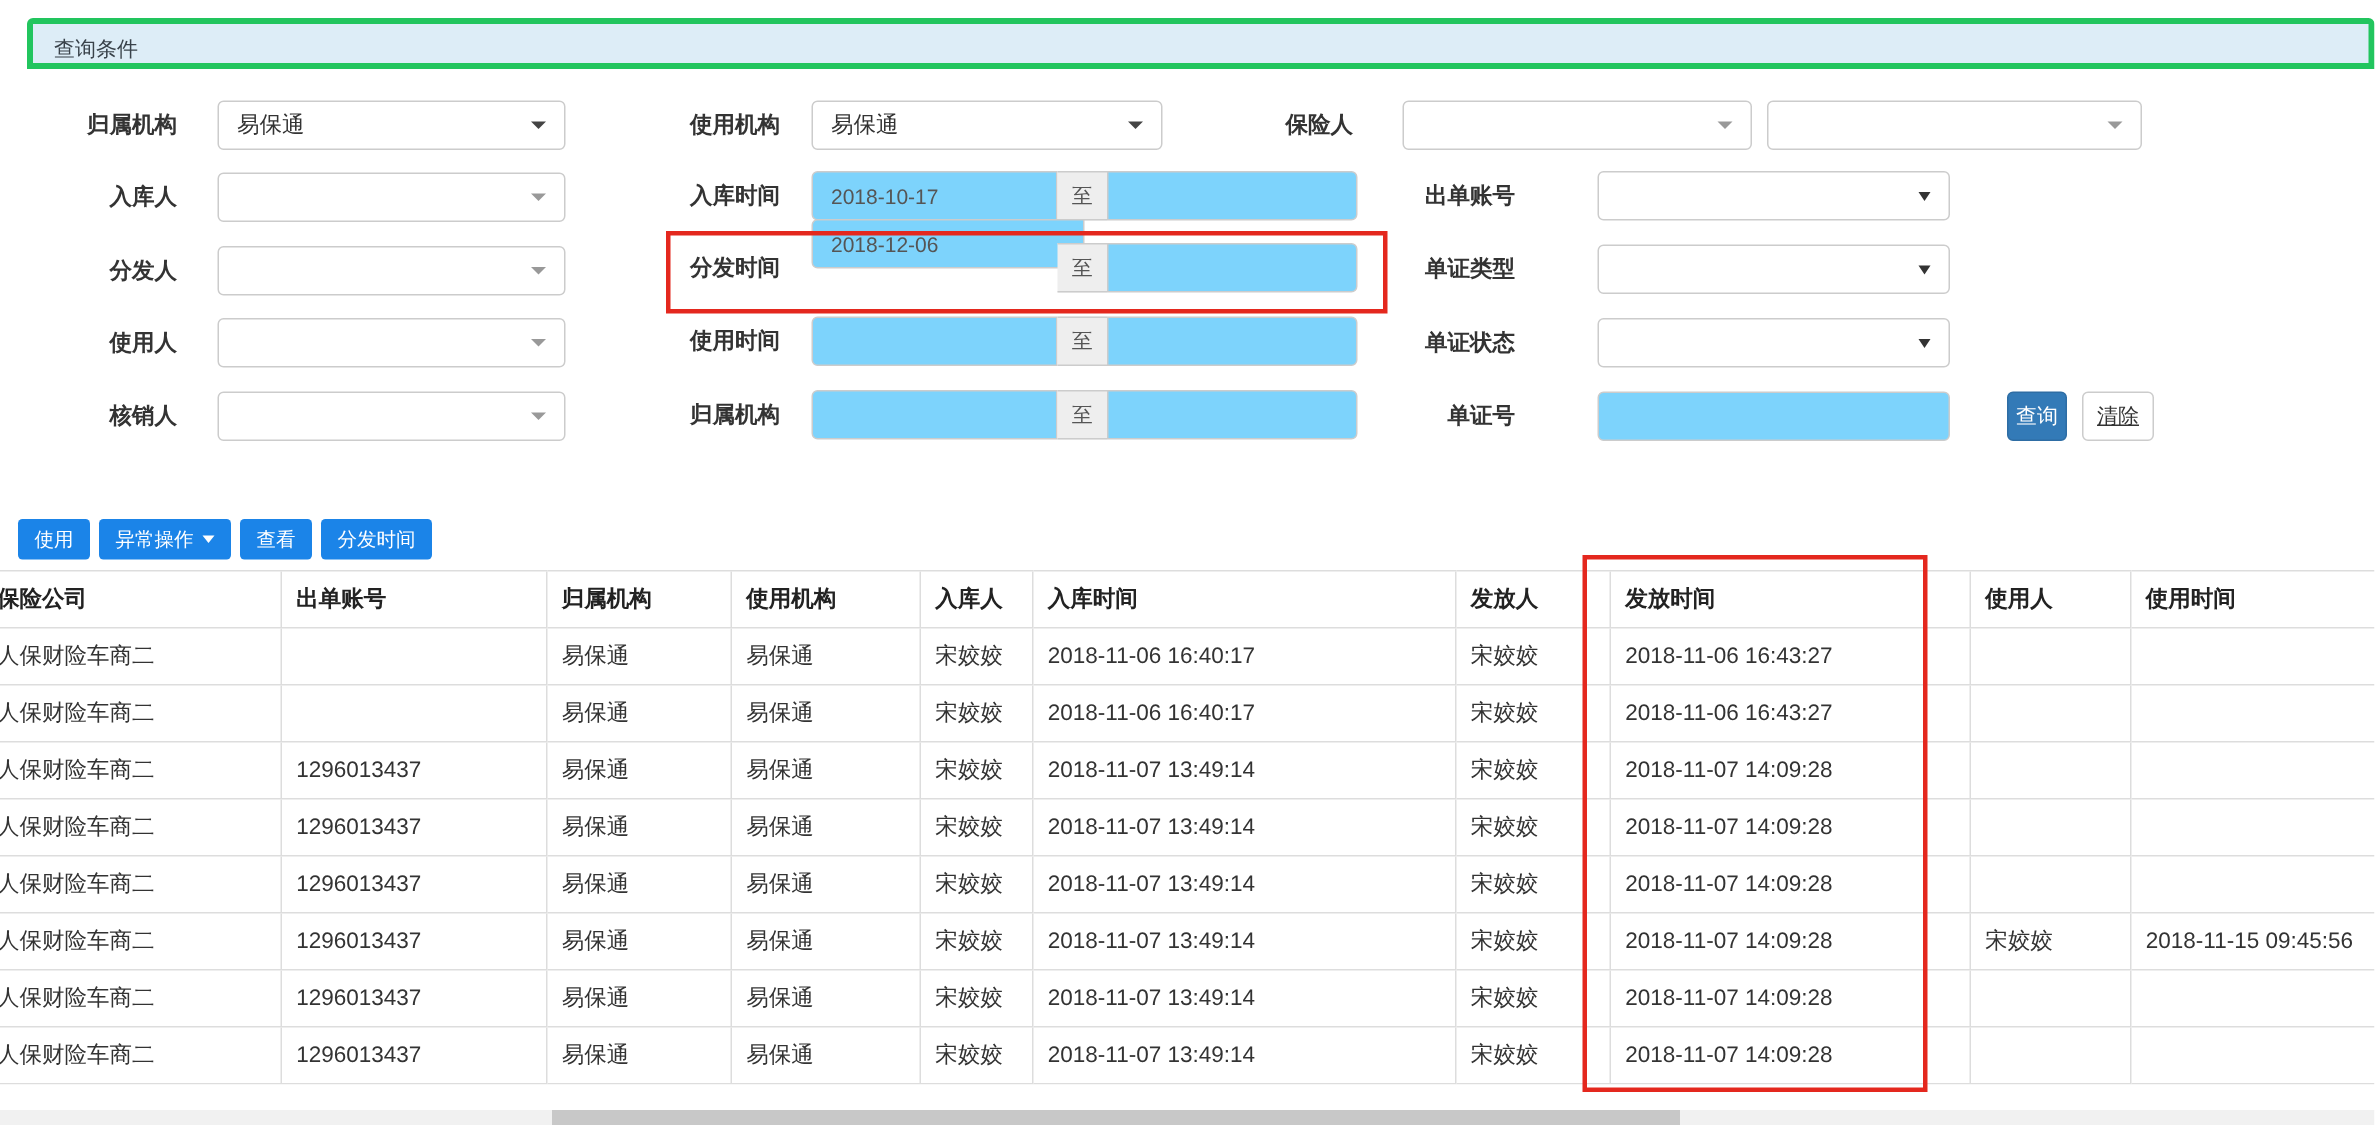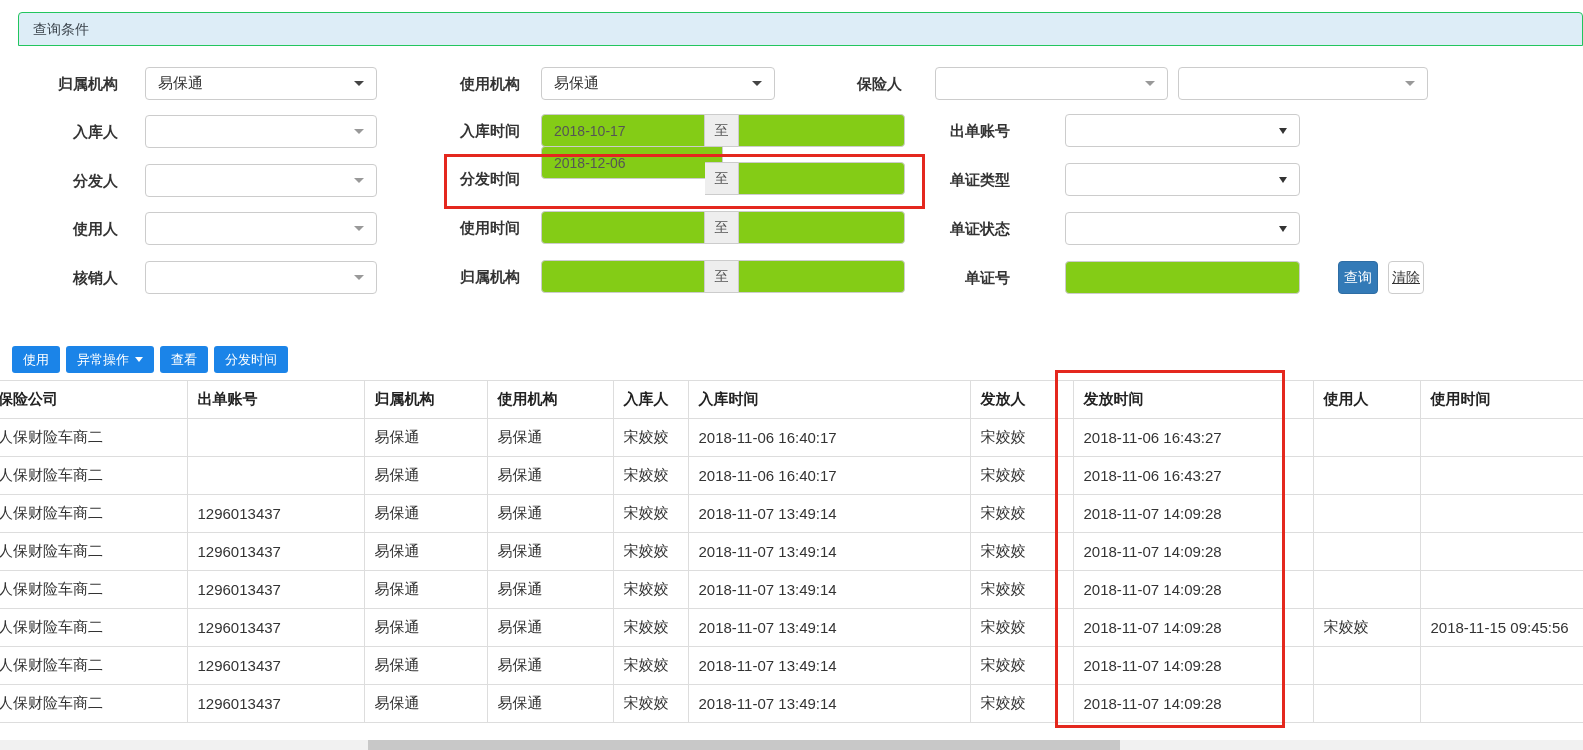--- a/index.html
+++ b/index.html
@@ -8,33 +8,33 @@
     --c-toolbar:#1b84e8;
     --c-red:#e4281e;
   }
   *{box-sizing:border-box;margin:0;padding:0;}
   html,body{width:1583px;height:750px;overflow:hidden;background:#fff;
     font-family:"Liberation Sans","DejaVu Sans",sans-serif;}
   #app{position:relative;width:1583px;height:750px;background:#fff;}
 
   
   .panel-header{position:absolute;left:18px;top:12px;width:1565px;height:34px;
-    background:var(--c-header-bg);border:1px solid #22c55e;border-radius:4px 4px 0 0;
+    background:var(--c-header-bg);border:4px solid #22c55e;border-radius:4px 4px 0 0;
     font-size:14px;color:#39424a;line-height:32px;padding-left:14px;}
   .flabel{position:absolute;font-weight:bold;font-size:15px;color:#333;
     text-align:right;line-height:33px;white-space:nowrap;}
   .sel{position:absolute;height:33px;border:1px solid #ccc;border-radius:4px;
     background:#fff;display:flex;align-items:center;padding:0 12px;cursor:pointer;}
   .sel .val{font-size:15px;color:#333;flex:1;white-space:nowrap;overflow:hidden;}
   .caret{width:0;height:0;border-left:5px solid transparent;border-right:5px solid transparent;
     border-top:5px solid #999;flex:none;}
   .caret.dark{border-top-color:#444;}
   .caret.native{border-left-width:4px;border-right-width:4px;border-top:6px solid #333;}
   .dinput{position:absolute;height:33px;border:1px solid #ccc;border-radius:4px;
-    background:#84cc16;padding:0 12px;font-size:14px;color:#555;outline:none;}
+    background:#7dd3fc;padding:0 12px;font-size:14px;color:#555;outline:none;}
   .dinput.grp-l{border-radius:4px 0 0 4px;}
   .dinput.grp-r{border-radius:0 4px 4px 0;}
   .addon{position:absolute;width:33px;height:33px;background:#eee;
     border:1px solid #ccc;border-left:none;border-right:none;text-align:center;
     line-height:31px;font-size:14px;color:#555;}
   .btn{position:absolute;height:33px;border-radius:4px;font-size:14px;cursor:pointer;
     font-family:inherit;}
   .btn-primary{background:var(--c-primary);color:#fff;border:1px solid #2e6da4;}
   .btn-default{background:#fff;color:#333;border:1px solid #ccc;}
 
@@ -144,21 +144,21 @@
     <span class="val"></span>
     <span class="caret"></span>
   </div>
   <label class="flabel" style="left:420px;top:260px;width:100px;">归属机构</label>
   <input class="dinput grp-l" style="left: 541px; top: 260px; width: 164px;" value="">
   <span class="addon" style="left:705px;top:260px;">至</span>
   <input class="dinput grp-r" style="left: 738px; top: 260px; width: 167px;" value="">
   <label class="flabel" style="left:890px;top:261px;width:120px;">单证号</label>
   <input class="dinput" style="left: 1065px; top: 261px; width: 235px;" value="">
   <button class="btn btn-primary" style="left:1338px;top:261px;width:40px;">查询</button>
-  <button class="btn btn-default" style="left:1388px;top:261px;width:36px;text-decoration:underline;">清除</button>
+  <button class="btn btn-default" style="left:1388px;top:261px;width:48px;text-decoration:underline;">清除</button>
 
   <div class="hl" id="hl-distribute"></div>
 
   <div class="toolbar">
     <button class="tbtn">
         <span>使用</span>
       </button>
     <button class="tbtn">
         <span>异常操作</span>
         <span class="caret"></span>

